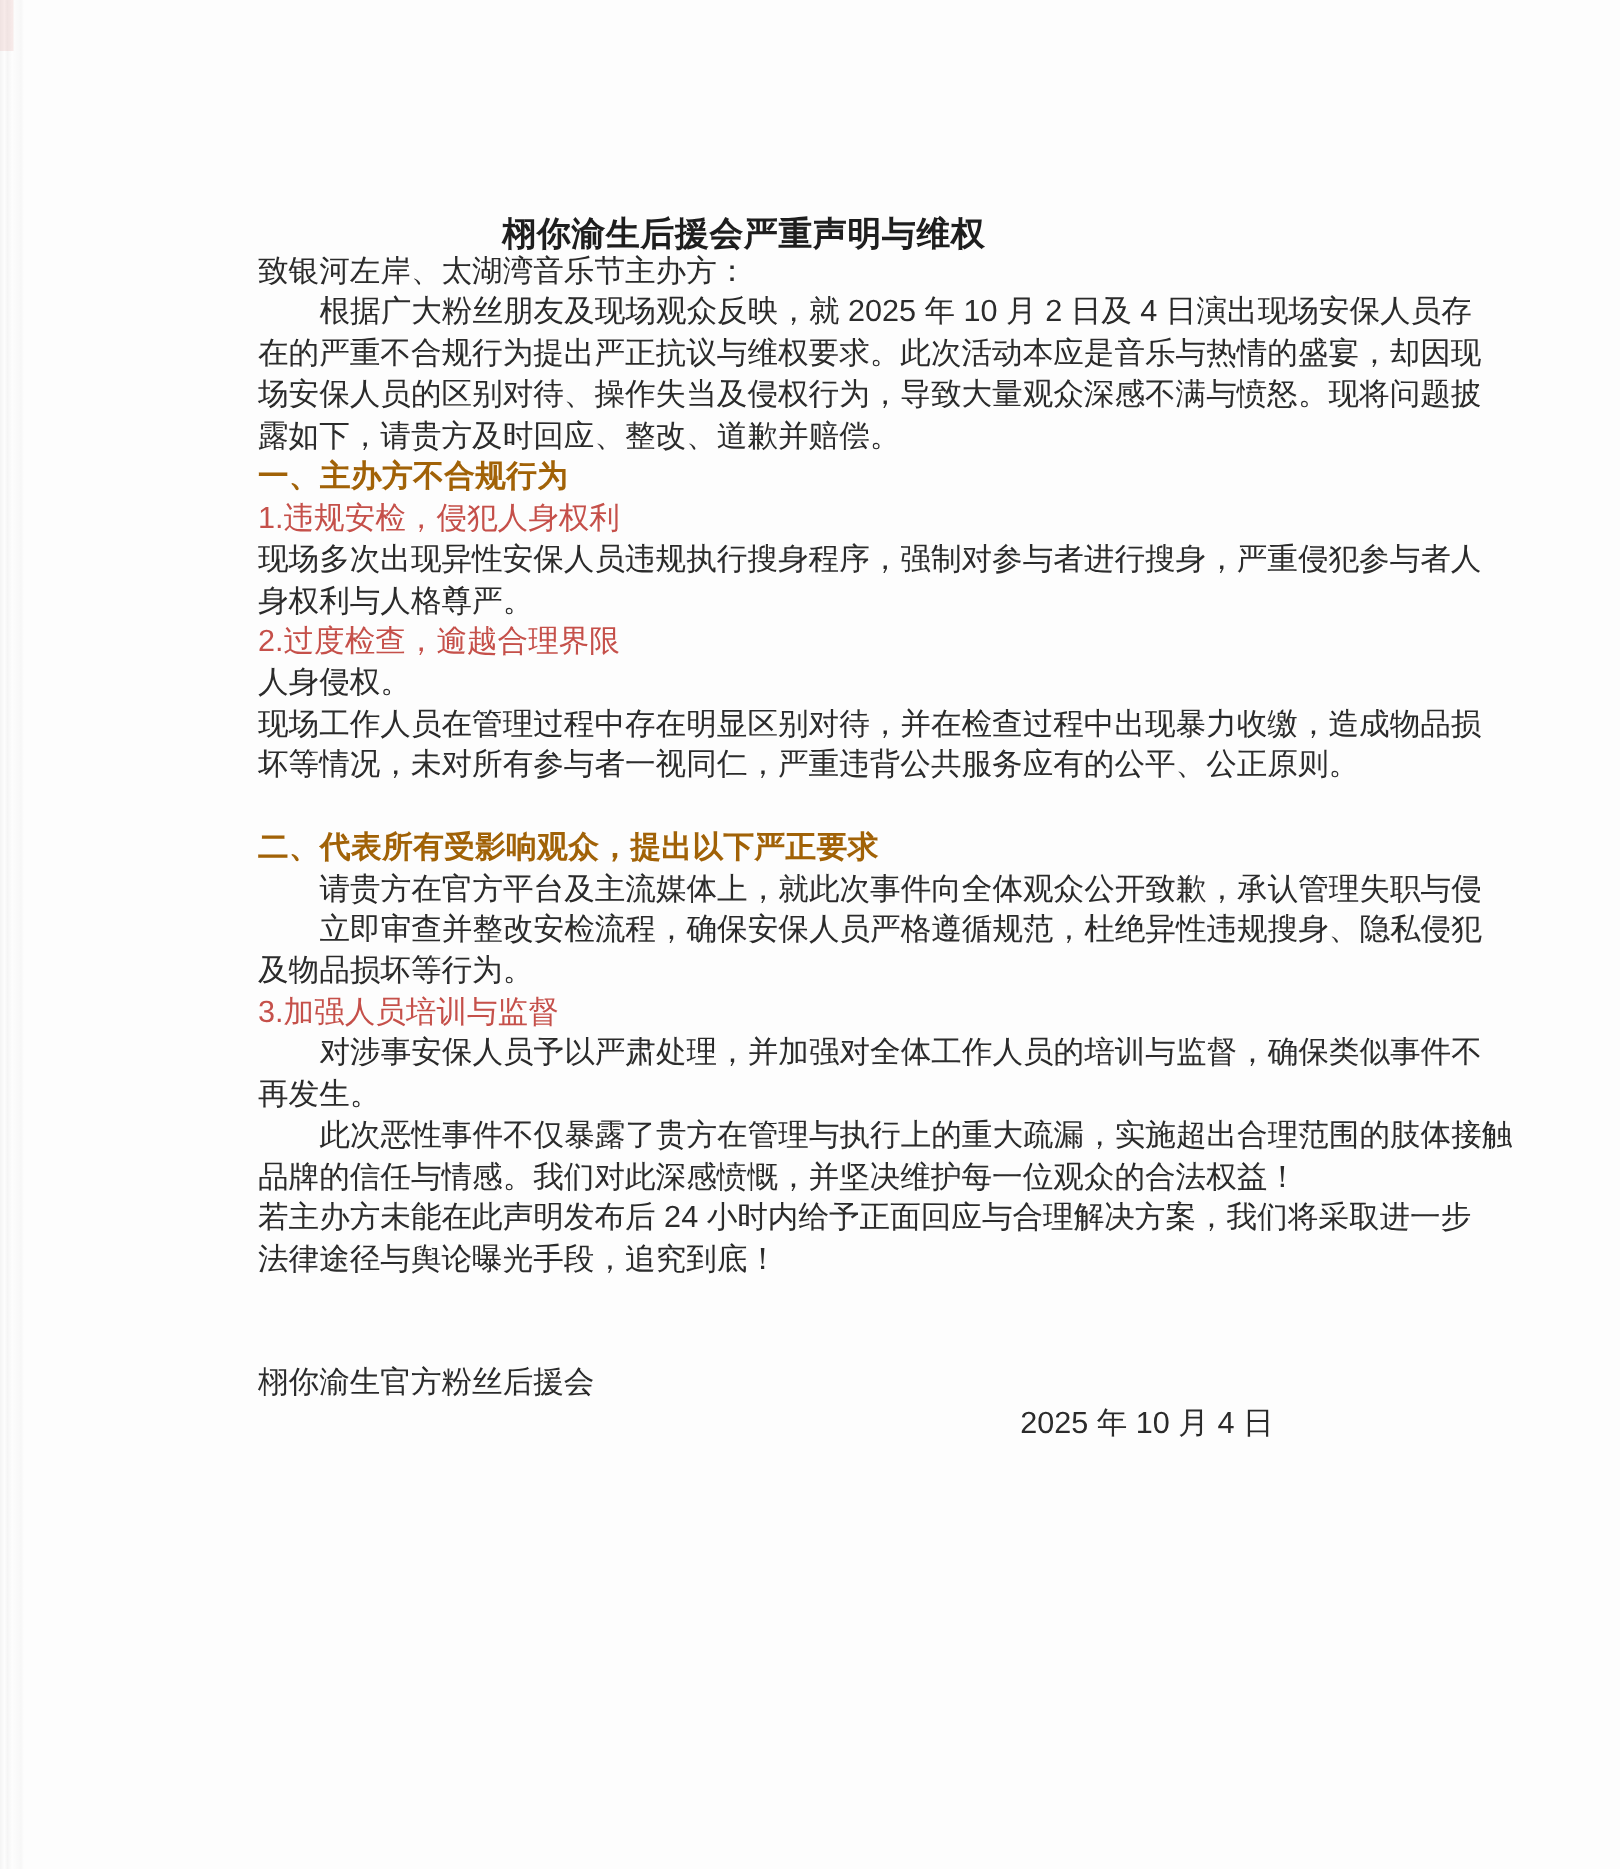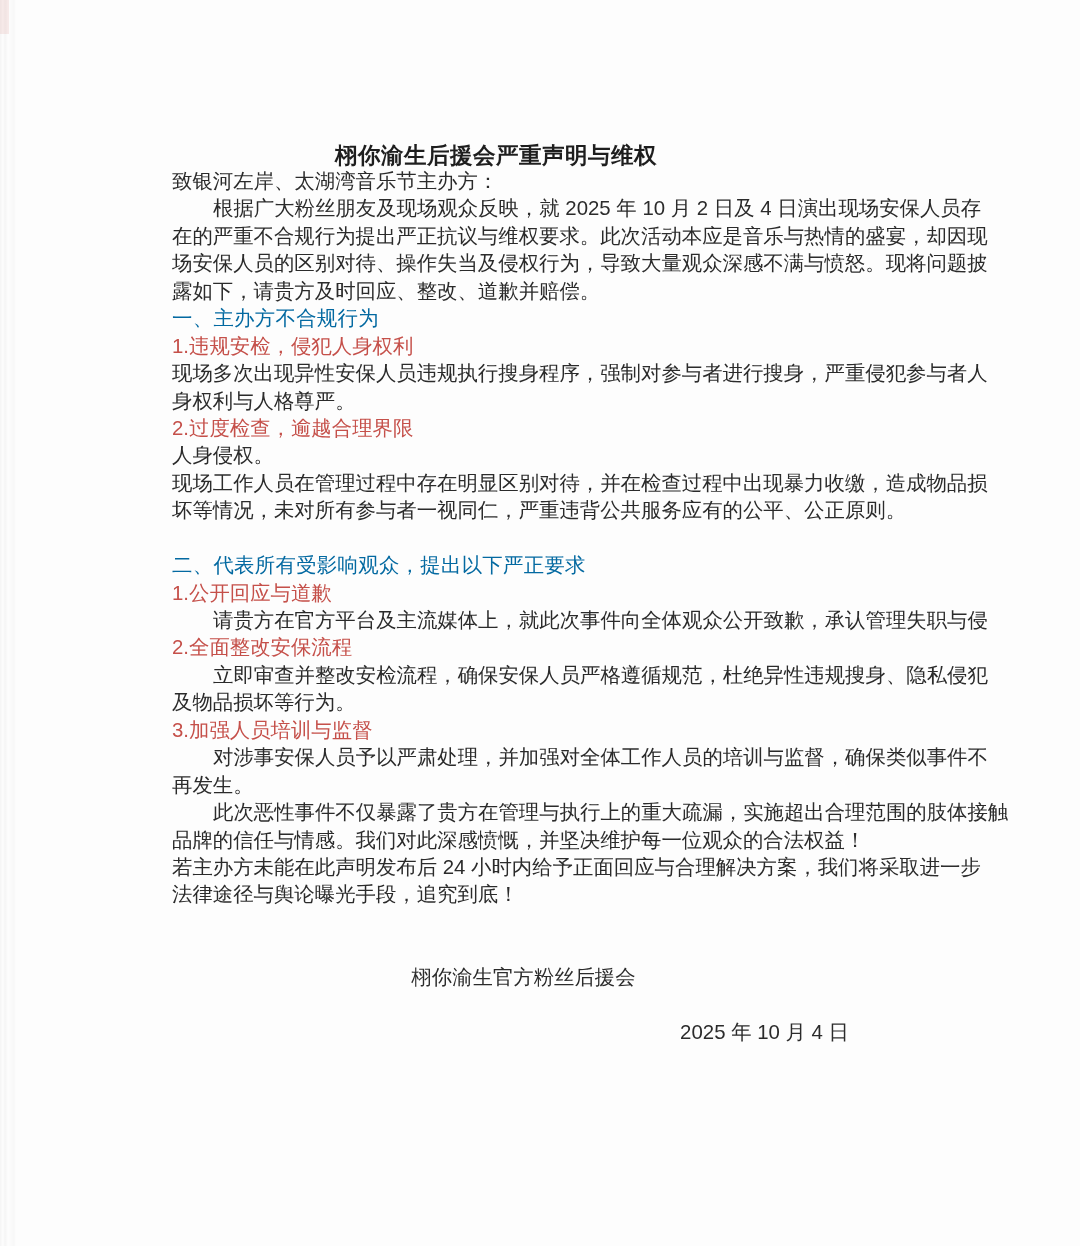--- a/index.html
+++ b/index.html
@@ -51,36 +51,35 @@
   }
   .row {
     height: 27.45px;
     line-height: 27.45px;
     font-size: 20.4px;
     white-space: nowrap;
     color: #2b2b2b;
   }
   .row.indent { padding-left: 41px; }
   .row.bold-head {
-    font-weight: 400;
-    color: #0369a1;
+    font-weight: 700;
+    color: #a16207;
     letter-spacing: 0.3px;
   }
   .row.red-head {
     color: #c5504a;
   }
   .row.spacer { }
   .row.sig {
-    text-align: center;
+    text-align: left;
     padding-right: 92px;
   }
   .row.date {
     text-align: right;
     padding-right: 118px;
-    margin-top: 28px;
   }
 </style>
 </head>
 <body>
 
 <div class="edge-artifact"></div>
 <div class="corner-mark"></div>
 
 <div class="doc-title">栩你渝生后援会严重声明与维权</div>
 
@@ -101,24 +100,22 @@
   <div class="row red-head">2.过度检查，逾越合理界限</div>
   <div class="row">人身侵权。</div>
 
   <div class="row">现场工作人员在管理过程中存在明显区别对待，并在检查过程中出现暴力收缴，造成物品损</div>
   <div class="row">坏等情况，未对所有参与者一视同仁，严重违背公共服务应有的公平、公正原则。</div>
 
   <div class="row spacer"></div>
 
   <div class="row bold-head">二、代表所有受影响观众，提出以下严正要求</div>
 
-  <div class="row red-head">1.公开回应与道歉</div>
   <div class="row indent">请贵方在官方平台及主流媒体上，就此次事件向全体观众公开致歉，承认管理失职与侵</div>
 
-  <div class="row red-head">2.全面整改安保流程</div>
   <div class="row indent">立即审查并整改安检流程，确保安保人员严格遵循规范，杜绝异性违规搜身、隐私侵犯</div>
   <div class="row">及物品损坏等行为。</div>
 
   <div class="row red-head">3.加强人员培训与监督</div>
   <div class="row indent">对涉事安保人员予以严肃处理，并加强对全体工作人员的培训与监督，确保类似事件不</div>
   <div class="row">再发生。</div>
 
   <div class="row indent">此次恶性事件不仅暴露了贵方在管理与执行上的重大疏漏，实施超出合理范围的肢体接触</div>
   <div class="row">品牌的信任与情感。我们对此深感愤慨，并坚决维护每一位观众的合法权益！</div>
   <div class="row">若主办方未能在此声明发布后 24 小时内给予正面回应与合理解决方案，我们将采取进一步</div>

